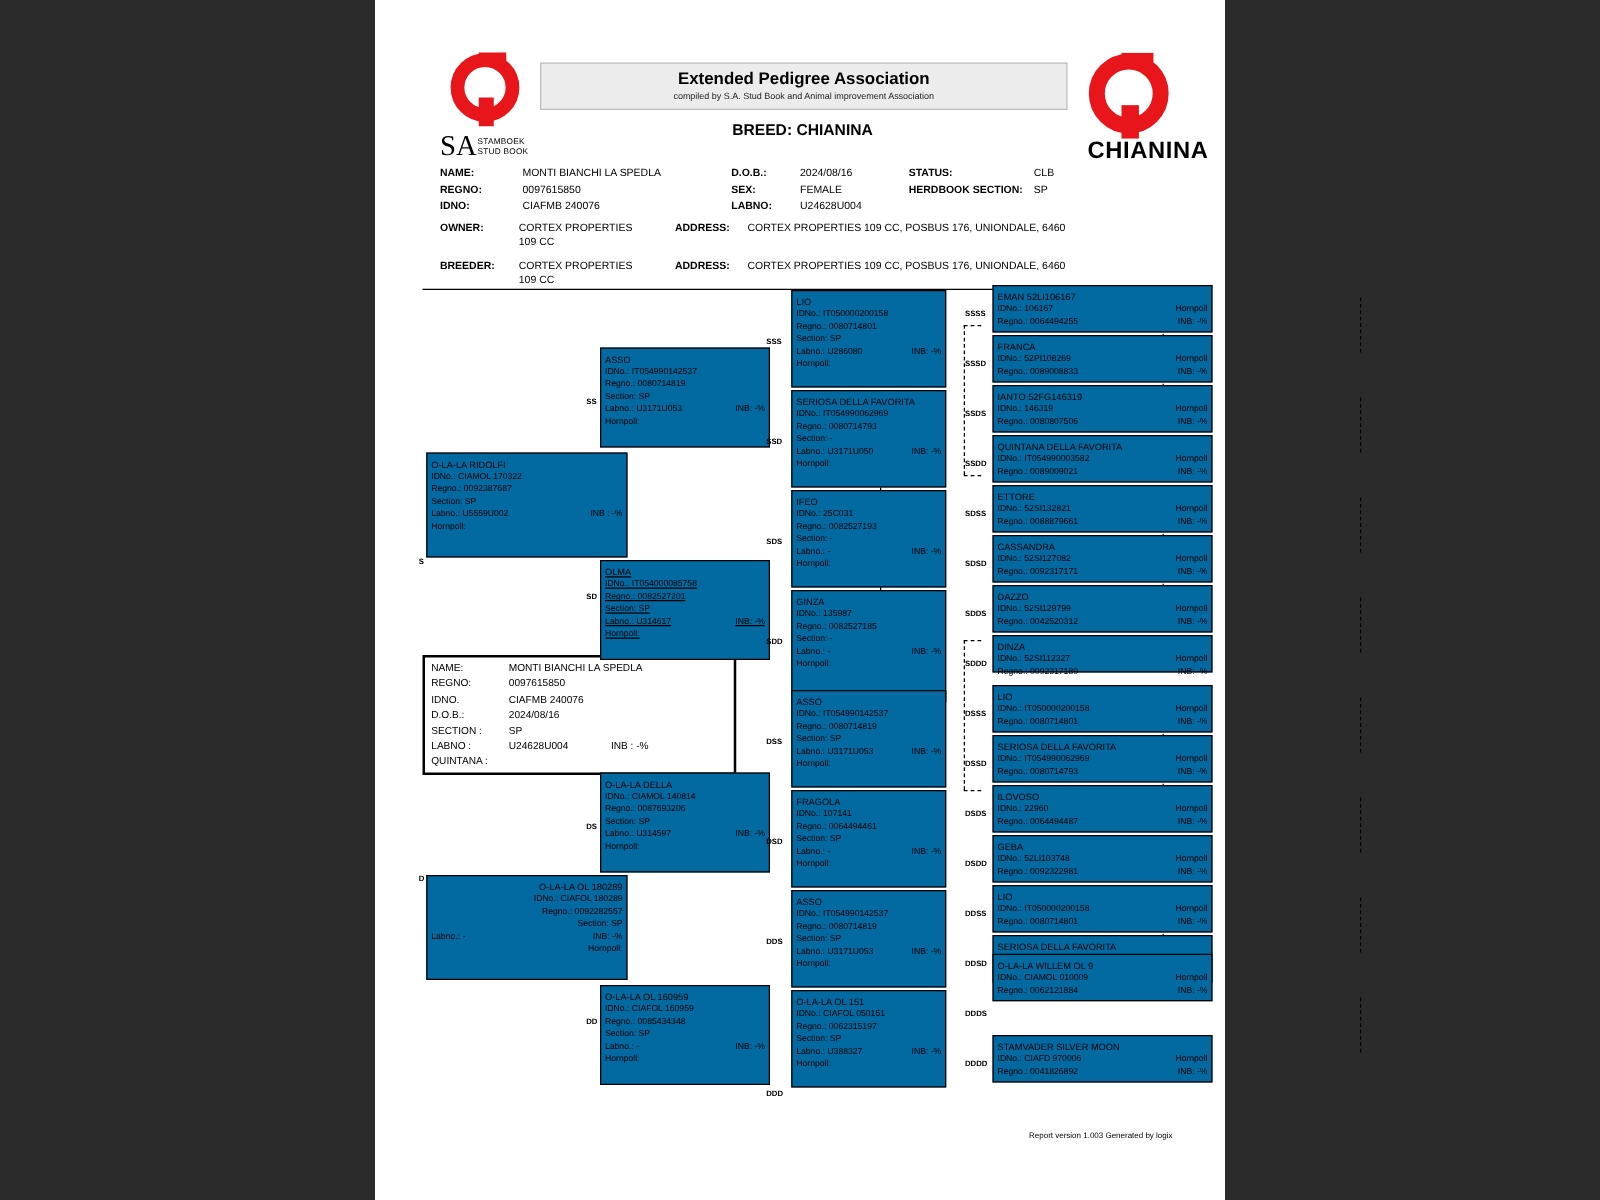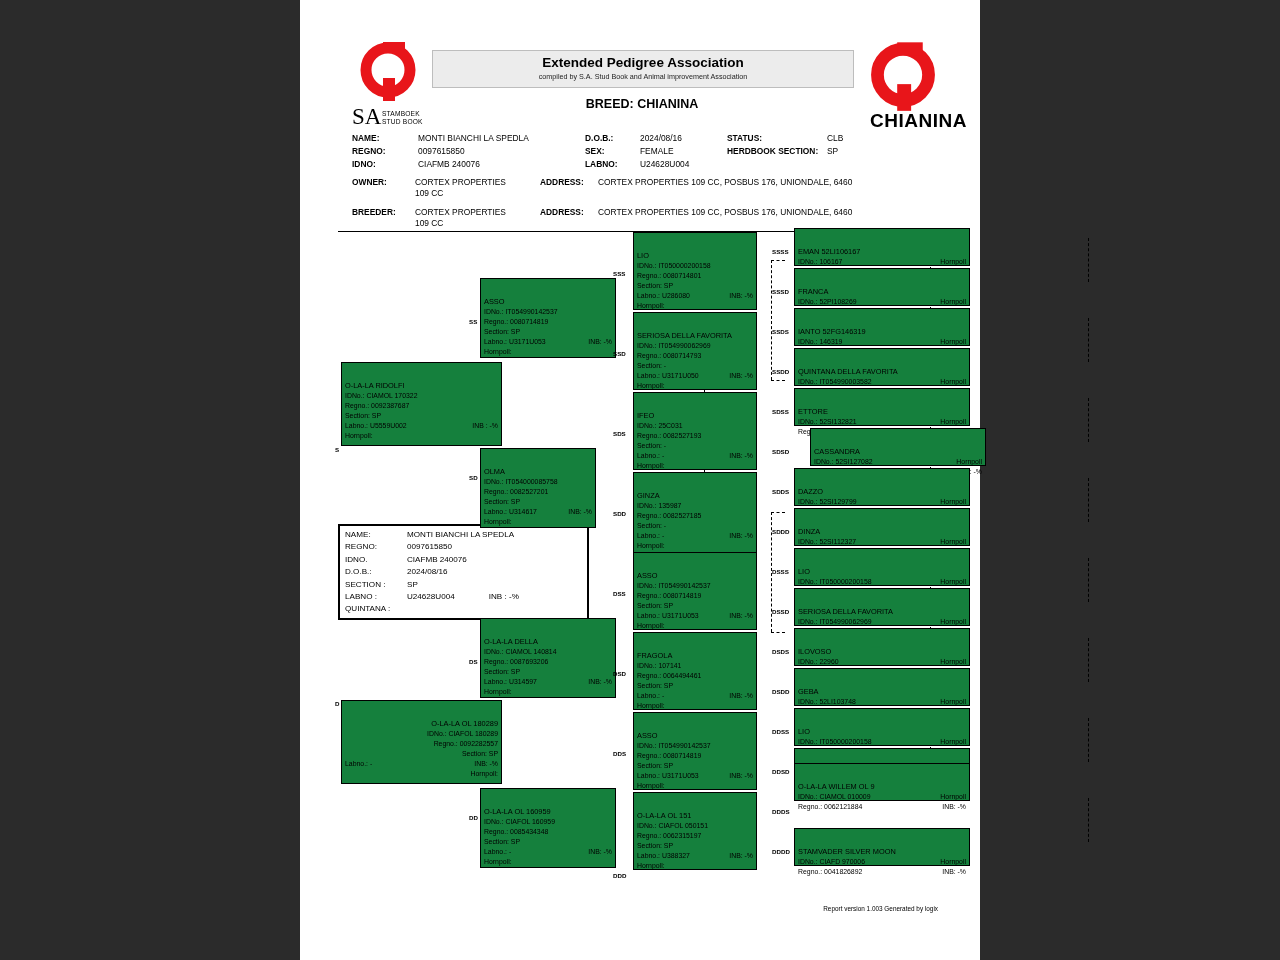--- a/index.html
+++ b/index.html
@@ -21,21 +21,21 @@
   .sa-sub1{position:absolute;left:82px;top:110px;font-size:6.6px;font-family:"Liberation Sans",sans-serif;letter-spacing:.2px;}
   .sa-sub2{position:absolute;left:82px;top:118px;font-size:6.6px;font-family:"Liberation Sans",sans-serif;letter-spacing:.2px;}
 
   
   .lbl{position:absolute;font-size:8.4px;font-weight:bold;color:#000;white-space:nowrap;}
   .val{position:absolute;font-size:8.4px;color:#000;white-space:nowrap;}
 
   .hr{position:absolute;left:38px;top:231px;width:604px;height:0;border-top:1px solid #000;}
 
   
-  .box{position:absolute;border:1px solid #000;background:#15803d;box-sizing:border-box;padding:18px 3px;}
+  .box{position:absolute;border:1px solid #000;background:#0369a1;box-sizing:border-box;padding:4px 3px;}
   .box .nm{font-size:7.4px;font-weight:normal;color:#000;line-height:10px;white-space:nowrap;overflow:hidden;}
   .box .ln{font-size:6.9px;color:#000;line-height:10px;white-space:nowrap;overflow:hidden;}
   .two{display:flex;justify-content:space-between;}
   .code{position:absolute;font-size:6.2px;color:#000;font-weight:bold;}
 
   
   .subject{position:absolute;border:2px solid #000;background:#fff;box-sizing:border-box;padding:3px 5px;}
   .subject .row{font-size:8.1px;line-height:12.4px;white-space:nowrap;}
   .subject .row .k{display:inline-block;width:62px;}
 
@@ -177,21 +177,21 @@
     <div class="ln">Regno.: 0080714819</div>
     <div class="ln">Section: SP</div>
     <div class="ln two">
           <span>Labno.: U3171U053</span>
           <span>INB: -%</span>
         </div>
     <div class="ln">Hornpoll:</div>
   </div>
 
   <div class="code" style="left:169px;top:474px;">SD</div>
-  <div class="box" style="left:180px;top:448px;width:116px;height:80px;">
+  <div class="box" style="left:180px;top:448px;width:136px;height:80px;text-decoration:underline;">
     <div class="nm">OLMA</div>
     <div class="ln">IDNo.: IT054000085758</div>
     <div class="ln">Regno.: 0082527201</div>
     <div class="ln">Section: SP</div>
     <div class="ln two">
           <span>Labno.: U314617</span>
           <span>INB: -%</span>
         </div>
     <div class="ln">Hornpoll:</div>
   </div>
@@ -385,21 +385,21 @@
           <span>IDNo.: 52SI132821</span>
           <span>Hornpoll</span>
         </div>
     <div class="ln two">
           <span>Regno.: 0088879661</span>
           <span>INB: -%</span>
         </div>
   </div>
 
   <div class="code" style="left:472px;top:448px;">SDSD</div>
-  <div class="box" style="left:494px;top:428px;width:176px;height:38px;margin-left:16px;">
+  <div class="box" style="left:494px;top:428px;width:176px;height:38px;">
     <div class="nm">CASSANDRA</div>
     <div class="ln two">
           <span>IDNo.: 52SI127082</span>
           <span>Hornpoll</span>
         </div>
     <div class="ln two">
           <span>Regno.: 0092317171</span>
           <span>INB: -%</span>
         </div>
   </div>

